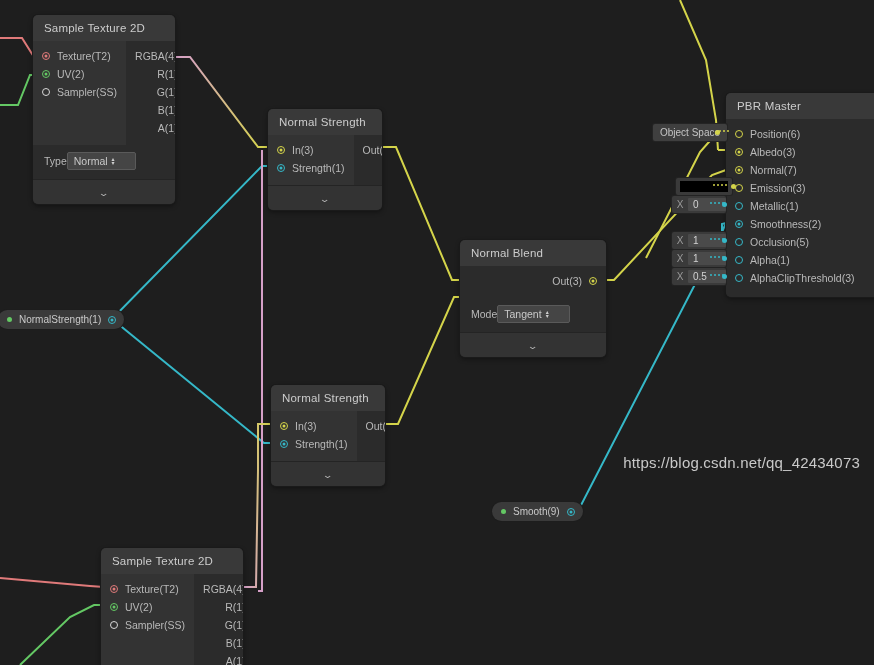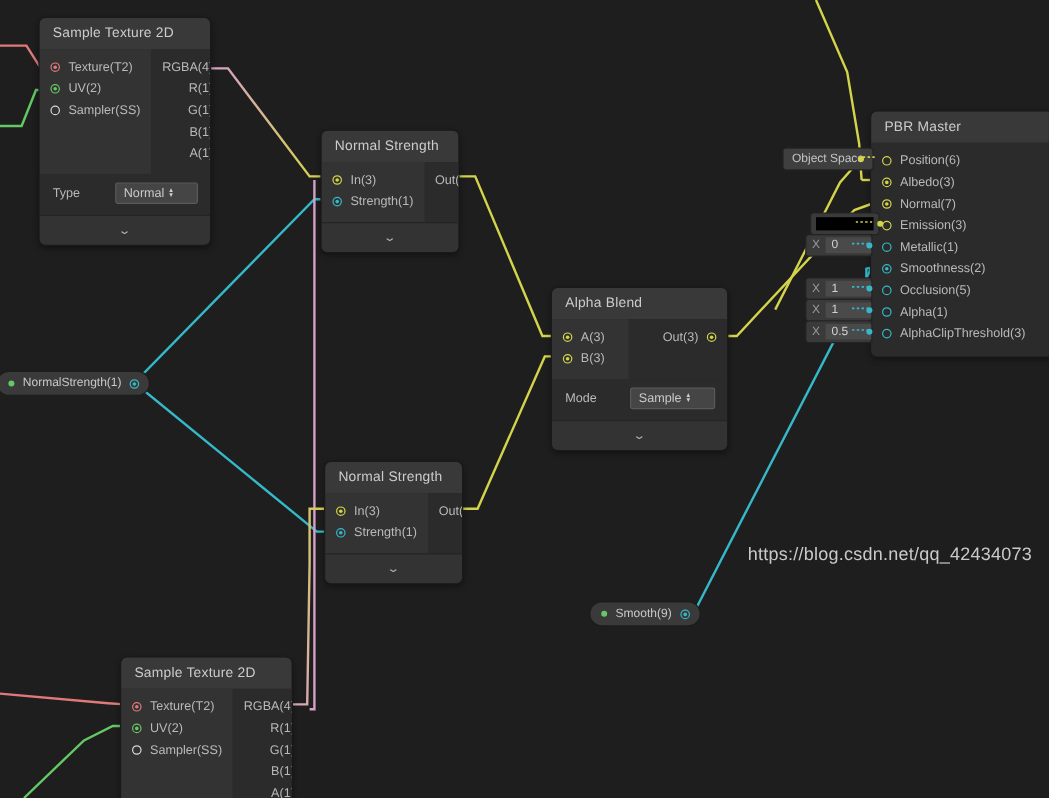--- a/index.html
+++ b/index.html
@@ -60,21 +60,21 @@
   }
   .dot.c-red { border-color: #e07a7a; color: #e07a7a; }
   .dot.c-green { border-color: #64c864; color: #64c864; }
   .dot.c-white { border-color: #d8d8d8; color: #d8d8d8; }
   .dot.c-cyan { border-color: #35b8c8; color: #35b8c8; }
   .dot.c-yellow { border-color: #d4d44a; color: #d4d44a; }
 
   
   .settings { background: #2b2b2b; padding: 4px 0 6px 0; }
   .srow {
-    display: flex; align-items: center; justify-content: space-between;
+    display: flex; align-items: center; justify-content: flex-start;
     padding: 3px 10px 3px 11px; font-size: 10.5px; color: #b9b9b9;
   }
   .dropdown {
     background: #454545; border: 1px solid #5a5a5a; border-radius: 2px;
     font-size: 10.5px; color: #c9c9c9;
     padding: 2px 20px 2px 6px; min-width: 54px;
     display: flex; align-items: center; justify-content: space-between; gap: 4px;
   }
   .dd-arrows { display: flex; flex-direction: column; line-height: 4px; font-size: 6px; color: #cfcfcf; }
   .collapse {
@@ -277,44 +277,34 @@
 
         </div>
       </div>
     </div>
     <div class="collapse">
       <span class="chev">⌄</span>
     </div>
   </div>
 
   <div class="node" style="left:460px; top:240px; width:146px;">
-    <div class="node-header">Alpha Blend</div>
+    <div class="node-header">Normal Blend</div>
     <div class="ports">
-      <div class="port-col-in" style="min-width:64px;">
-        <div class="prow">
-          <span class="dot c-yellow filled"></span>
-          <span>A(3)</span>
-        </div>
-        <div class="prow">
-          <span class="dot c-yellow filled"></span>
-          <span>B(3)</span>
-        </div>
-      </div>
       <div class="port-col-out">
         <div class="prow out">
           <span>Out(3)</span>
           <span class="dot c-yellow filled"></span>
         </div>
       </div>
     </div>
     <div class="settings">
       <div class="srow">
         <span>Mode</span>
         <span class="dropdown">
-          <span>Sample</span>
+          <span>Tangent</span>
           <span class="dd-arrows">
               <span>▴</span>
               <span>▾</span>
             </span>
         </span>
       </div>
     </div>
     <div class="collapse">
       <span class="chev">⌄</span>
     </div>

